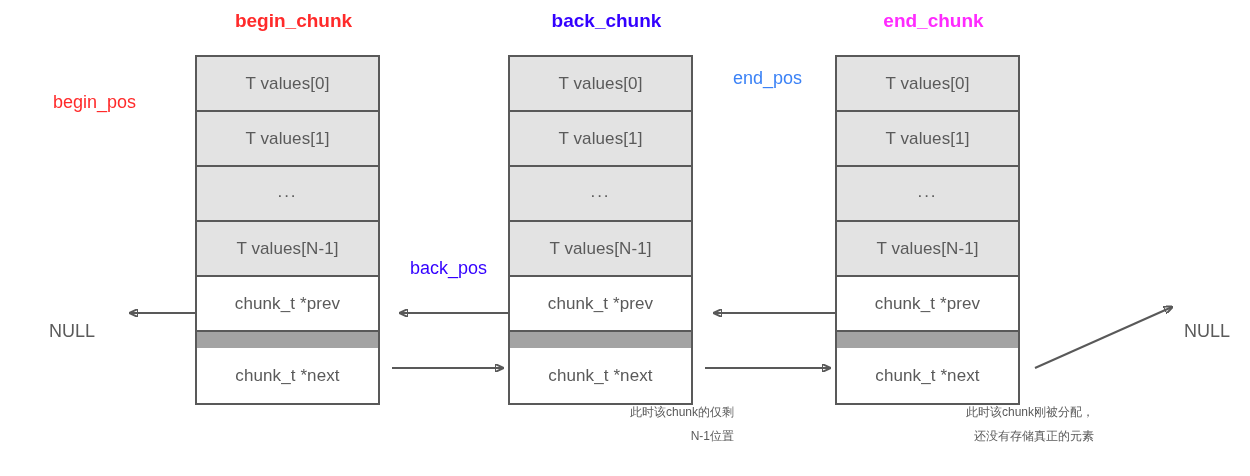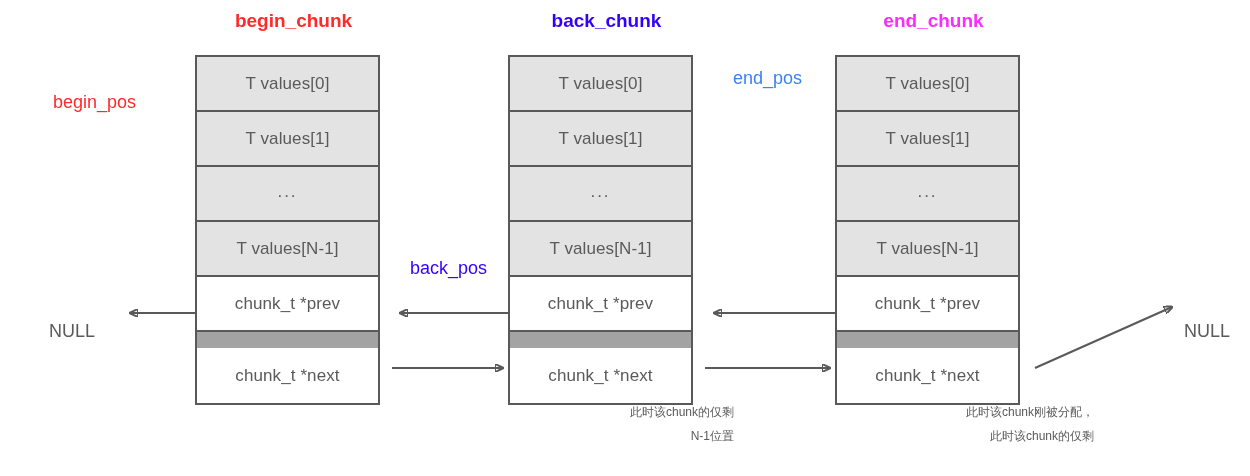--- a/index.html
+++ b/index.html
@@ -164,15 +164,15 @@
   <div class="pos-label" id="pos-begin">begin_pos</div>
   <div class="pos-label" id="pos-back">back_pos</div>
   <div class="pos-label" id="pos-end">end_pos</div>
 
   <div class="null-label" id="null-left">NULL</div>
   <div class="null-label" id="null-right">NULL</div>
 
   <div class="caption" id="caption-back">此时该chunk的仅剩
 N-1位置</div>
   <div class="caption" id="caption-end">此时该chunk刚被分配，
-此时该chunk的仅剩</div>
+还没有存储真正的元素</div>
 
 </div>
 
 </body></html>

